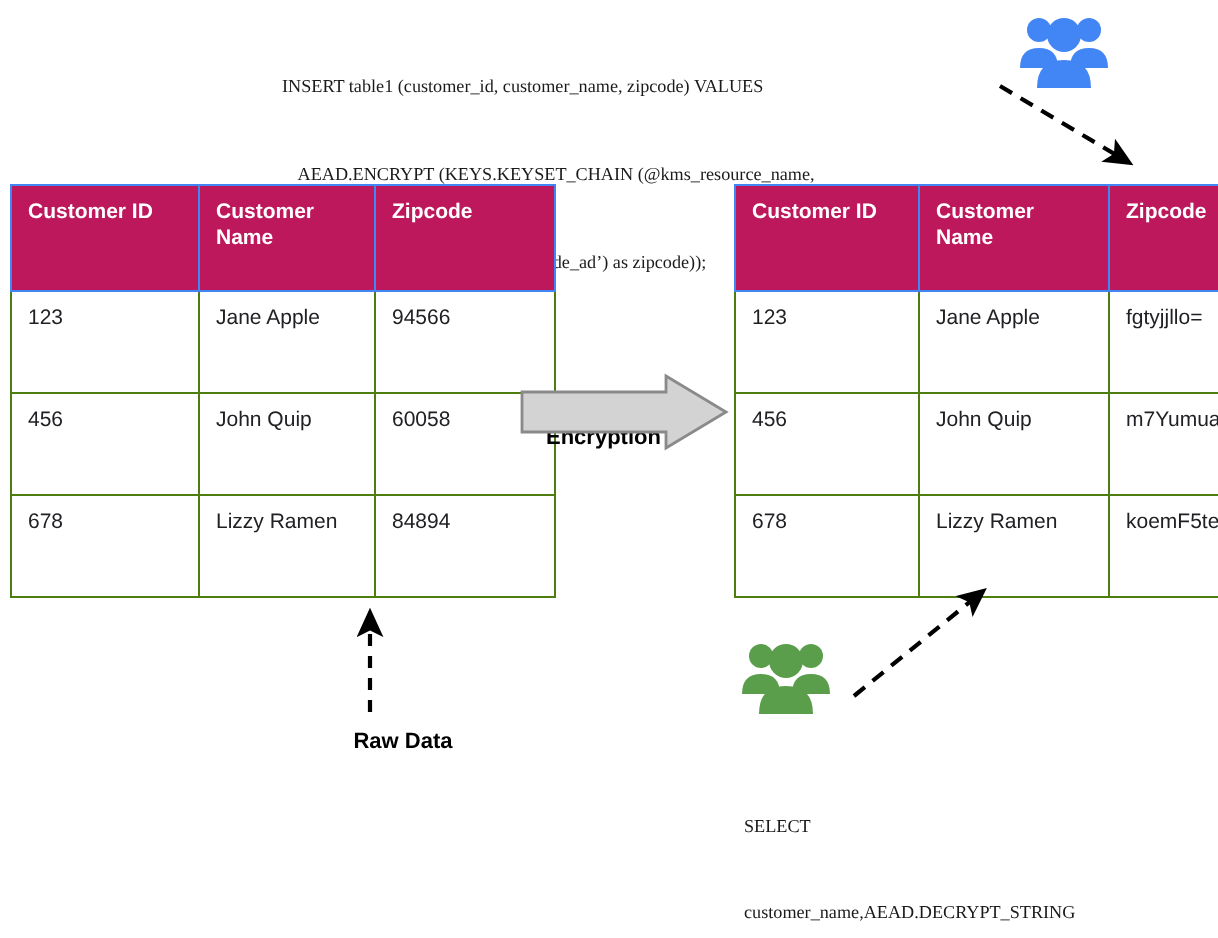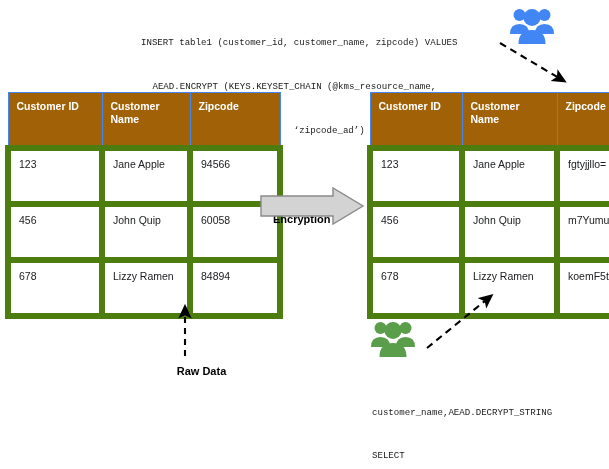--- a/index.html
+++ b/index.html
@@ -12,21 +12,21 @@
     height: 469px;
     position: relative;
     overflow: hidden;
     font-family: "Liberation Sans", sans-serif;
     color: #000000;
   }
 
   
   .sql-block {
     position: absolute;
-    font-family: Liberation Mono, monospace;
+    font-family: Liberation Serif, serif;
     font-size: 9.1px;
     line-height: 14.6px;
     color: #1a1a1a;
     white-space: pre;
   }
   #insert-sql {
     left: 141px;
     top: 7px;
     text-align: left;
   }
@@ -46,30 +46,30 @@
 
   
   .data-table {
     position: absolute;
     border-collapse: collapse;
     table-layout: fixed;
     font-size: 10.5px;
     background: #ffffff;
   }
   .data-table th, .data-table td {
-    border: 6px solid #4d7c0f;
+    border: 1px solid #4d7c0f;
     padding: 7px 7px 7px 8px;
     vertical-align: top;
     text-align: left;
     font-weight: normal;
     line-height: 13px;
     color: #202124;
   }
   .data-table thead th {
-    background: #a16207;
+    background: #be185d;
     color: #ffffff;
     font-weight: bold;
     border: 1px solid #4285f4;
     height: 38px;
     vertical-align: top;
   }
   .data-table tbody td { height: 36px; }
 
   #table-raw {
     left: 5px;
@@ -261,19 +261,19 @@
     <defs>
       <marker id="ah3" markerWidth="7" markerHeight="7" refX="5.5" refY="3.2" orient="auto">
         <path d="M0,0 L7,3.2 L0,6.4 L1.6,3.2 z" fill="#000"></path>
       </marker>
     </defs>
     <line x1="2" y1="58" x2="66" y2="6" stroke="#000" stroke-width="2.1" stroke-dasharray="7,5" marker-end="url(#ah3)"></line>
   </svg>
 </span>
 
 <div class="sql-block" id="select-sql">
+  <span class="ln">SELECT</span>
   <span class="ln">customer_name,AEAD.DECRYPT_STRING</span>
-  <span class="ln">SELECT</span>
   
   
   
   
 </div>
 
 </body></html>

